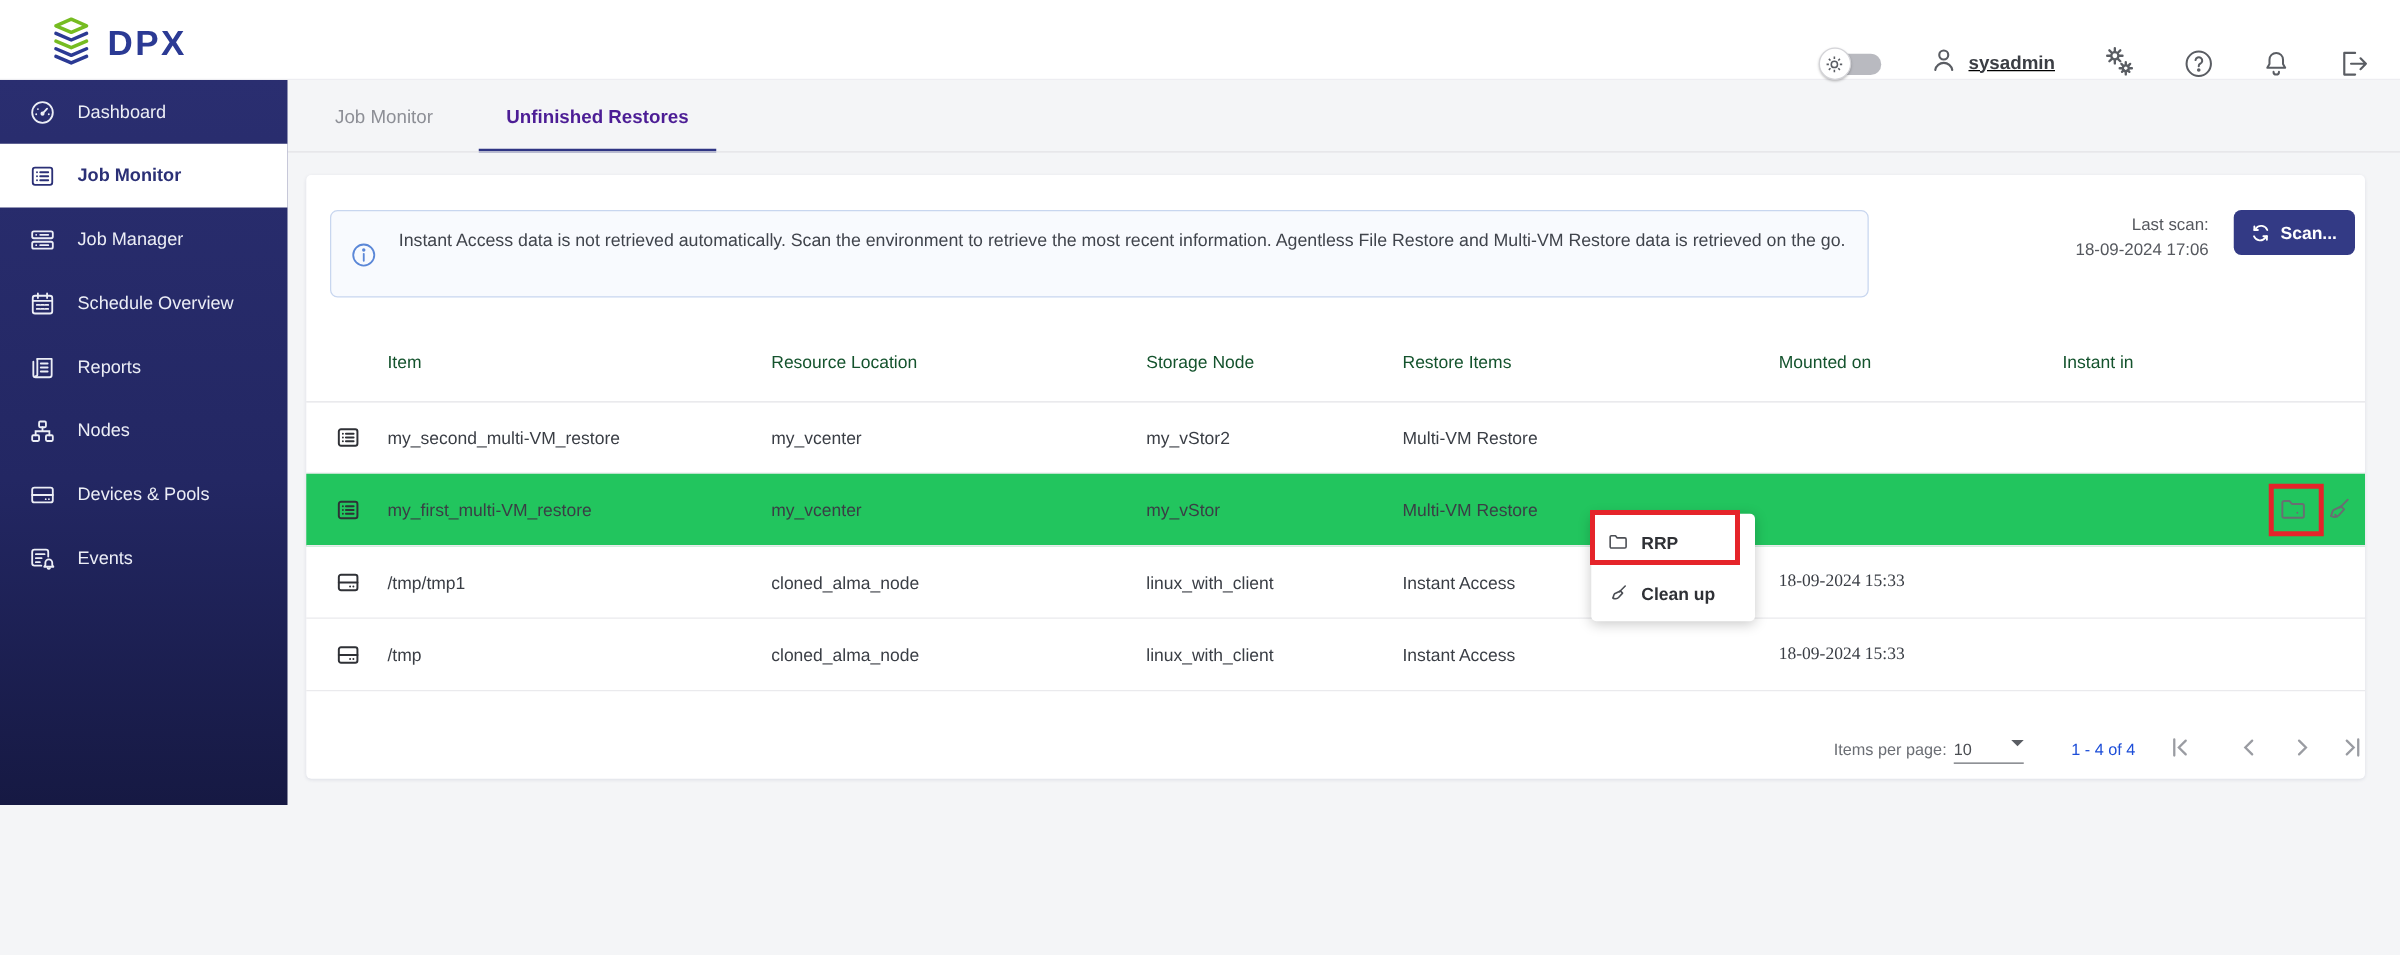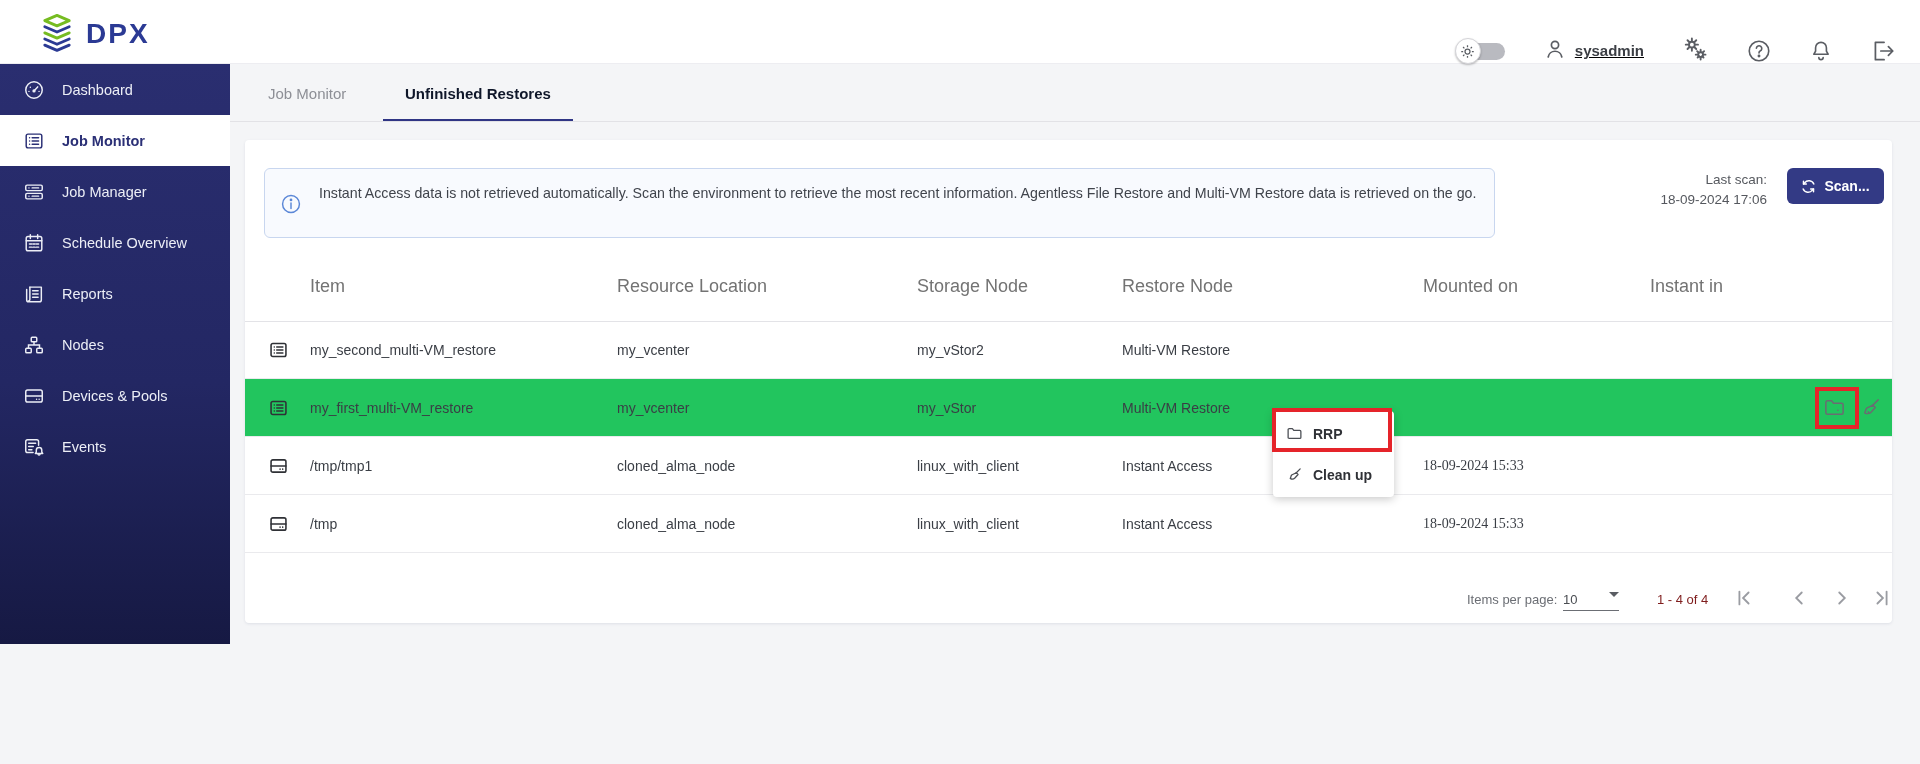--- a/index.html
+++ b/index.html
@@ -21,36 +21,36 @@
   .sidebar { position:absolute; top:64px; left:0; width:230px; height:580px; background:linear-gradient(180deg,#2a2e70 0%, #232763 55%, #161943 100%); z-index:20; }
   .nav-item { display:flex; align-items:center; height:51px; padding-left:23px; gap:17px; color:#eceef6; font-size:14.5px; cursor:pointer; }
   .nav-item .nicon { width:22px; height:22px; display:flex; }
   .nav-item.active { background:#ffffff; color:#2b3076; font-weight:700; }
 
   
   .tabbar { position:absolute; left:230px; top:64px; right:0; height:58px; }
   .tabbar-divider { position:absolute; left:0; right:0; bottom:0; height:1px; background:#e2e2e6; }
   .tab { position:absolute; top:0; height:58px; display:flex; align-items:center; font-size:15px; color:#8d8f96; cursor:pointer; }
   .tab.t0 { left:38px; }
-  .tab.t1 { left:175px; font-weight:700; color:#0f172a;text-align:right; }
+  .tab.t1 { left:175px; font-weight:700; color:#4c1d95;text-align:right; }
   .tab.t1::after { content:""; position:absolute; left:-22px; right:-22px; bottom:0; height:3px; background:#2f3584; }
 
   
   .card { position:absolute; left:245px; top:140px; width:1647px; height:483px; background:#fff; border-radius:4px; box-shadow:0 1px 3px rgba(30,35,90,.10); }
 
   .banner { position:absolute; left:19px; top:28px; width:1231px; height:70px; background:#f8fafe; border:1px solid #c8d6ef; border-radius:6px; }
   .banner-icon { position:absolute; left:15px; top:24px; width:22px; height:22px; color:#5b87d7; }
   .banner-text { position:absolute; left:54px; top:13px; width:1158px; font-size:14.2px; line-height:22px; color:#40444c; }
 
   .lastscan { position:absolute; right:125px; top:30px; text-align:right; font-size:13.5px; color:#55585e; line-height:20px; }
   .scan-btn { position:absolute; left:1542px; top:28px; width:97px; height:36px; background:#333a85; border:none; border-radius:6px; color:#fff; font-size:14px; font-weight:700; font-family:"Liberation Sans",sans-serif; display:flex; align-items:center; justify-content:center; gap:8px; cursor:pointer; }
 
   
   .thead { position:absolute; left:0; top:98px; width:100%; height:83px; }
-  .thead .th { position:absolute; bottom:24px; font-size:18px; color:#737373; }
+  .thead .th { position:absolute; bottom:24px; font-size:14px; color:#14532d; }
   .hdr-divider { position:absolute; left:0; top:181px; width:100%; height:1px; background:#e3e3e7; }
   .rows { position:absolute; left:0; top:181px; width:100%; }
   .trow { position:relative; width:100%; height:58px; border-bottom:1px solid #eaeaed; }
   .trow.highlight { background:#22c55e; }
   .cell { position:absolute; top:50%; transform:translateY(-50%); font-size:14px; color:#3a3e45; white-space:nowrap; }
   .c-icon { left:23px; color:#2f3136; display:flex; }
   .c-item { left:65px; } .c-res { left:372px; } .c-stor { left:672px; }
   .c-type { left:877px; } .c-mount { left:1178px;font-family:Liberation Serif, serif; } .c-exp { left:1405px; }
   .row-actions { position:absolute; right:10px; top:50%; transform:translateY(-50%); display:flex; gap:12px; color:#6a6d72; }
   .row-actions .act { width:24px; height:24px; display:flex; align-items:center; justify-content:center; cursor:pointer; }
@@ -58,26 +58,26 @@
   
   .th.h-item { left:65px; } .th.h-res { left:372px; } .th.h-stor { left:672px; }
   .th.h-type { left:877px; } .th.h-mount { left:1178px; } .th.h-exp { left:1405px; }
 
   
   .pagebar { position:absolute; left:0; bottom:0; width:100%; height:70px; }
   .pg { position:absolute; top:452px; font-size:13px; color:#6b6e74; }
   .pg-label { left:1222px; }
   .pg-select { left:1318px; width:56px; border-bottom:1px solid #6b6e74; padding-bottom:3px; display:flex; justify-content:space-between; align-items:flex-start; cursor:pointer; color:#4a4d52; }
   .caret { width:0; height:0; border-left:5px solid transparent; border-right:5px solid transparent; border-top:5px solid #5a5d63; }
-  .pg-range { left:1412px; color:#7f1d1d; }
+  .pg-range { left:1412px; color:#1d4ed8; }
   .pg-nav { position:absolute; top:447px; width:22px; height:22px; color:#9a9ca2; cursor:pointer; }
   .pn1{left:1488px;} .pn2{left:1543px;} .pn3{left:1586px;} .pn4{left:1626px;}
 
   
-  .ctx-menu { position:absolute; left:1273px; top:411px; width:121px; background:#fff; border-radius:4px; box-shadow:0 2px 10px rgba(0,0,0,.22); z-index:40; padding:2px 0; }
+  .ctx-menu { position:absolute; left:1273px; top:411px; width:131px; background:#fff; border-radius:4px; box-shadow:0 2px 10px rgba(0,0,0,.22); z-index:40; padding:2px 0; }
   .ctx-item { height:41px; display:flex; align-items:center; gap:10px; padding-left:13px; font-size:14px; font-weight:600; color:#2f3136; cursor:pointer; }
   .ctx-item .micon { width:17px; height:17px; display:flex; color:#4b4e54; }
 
   
   .anno { position:absolute; border:4px solid #e5242a; z-index:50; pointer-events:none; }
   .anno-rrp { left:1272px; top:408px; width:120px; height:44px; }
   .anno-folder { left:1815px; top:387px; width:44px; height:42px; }
 </style>
 </head>
 <body>
@@ -275,21 +275,21 @@
             <path d="M20 20.5V16h-4.5"></path>
         </svg>
       </span>
       <span>Scan...</span>
     </button>
 
     <div class="thead">
       <span class="th h-item">Item</span>
       <span class="th h-res">Resource Location</span>
       <span class="th h-stor">Storage Node</span>
-      <span class="th h-type">Restore Node</span>
+      <span class="th h-type">Restore Items</span>
       <span class="th h-mount">Mounted on</span>
       <span class="th h-exp">Instant in</span>
     </div>
     <div class="hdr-divider"></div>
 
     <div class="rows">
 
       <div class="trow">
         <span class="cell c-icon">
           <svg width="21" height="21" viewBox="0 0 24 24" fill="none" stroke="currentColor" stroke-width="1.8" stroke-linecap="round">

